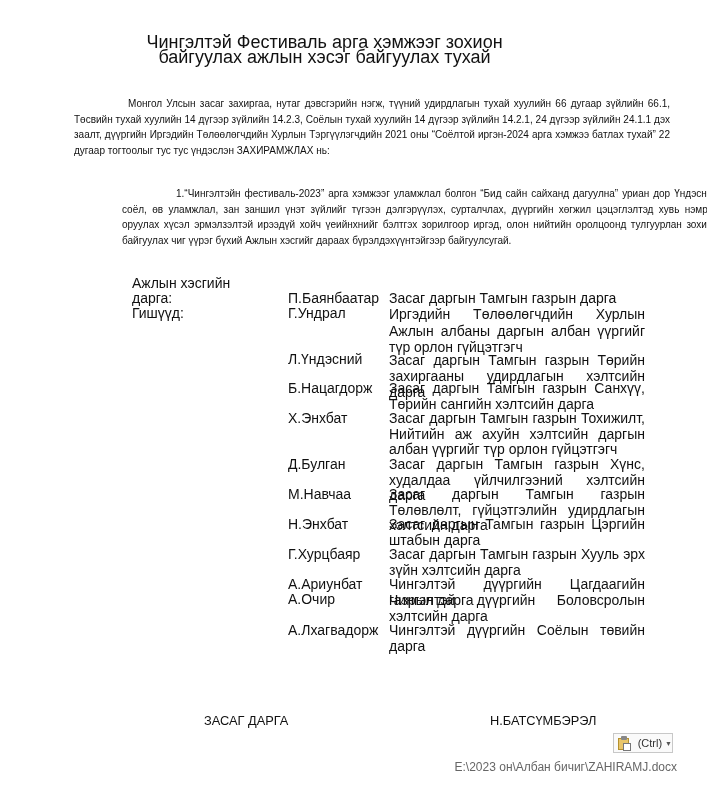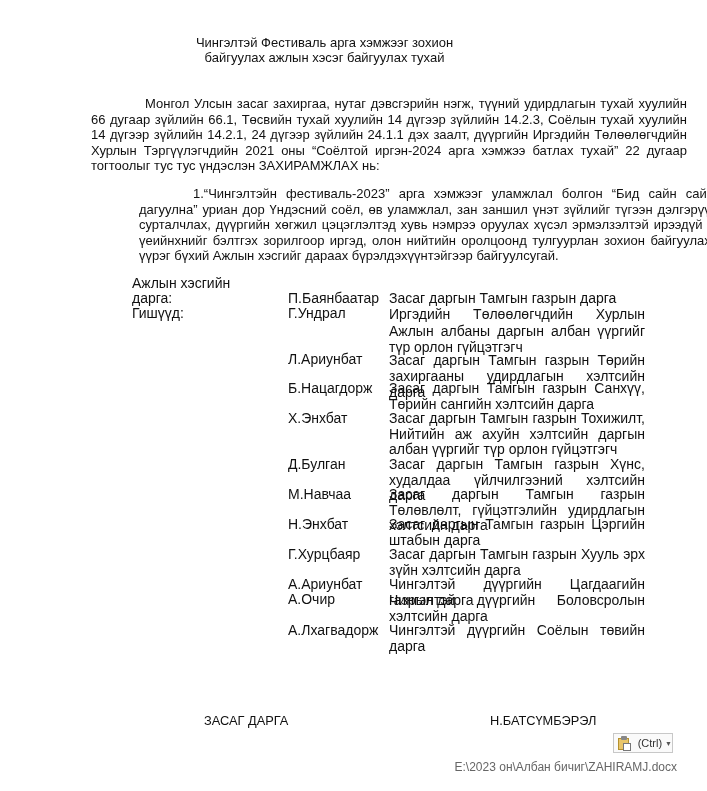--- a/index.html
+++ b/index.html
@@ -1,19 +1,19 @@
 <!DOCTYPE html>
 <html><head>
 <meta charset="utf-8">
 <style>
   html, body { margin:0; padding:0; background:#ffffff; }
   body { width:707px; height:791px; position:relative; overflow:hidden;
          font-family:"Liberation Sans", sans-serif; color:#111; font-size:12.6px; }
-  .title { position:absolute; top:35px; left:0; width:649px; text-align:center; line-height:15px; font-size:13px; }
-  .para { position:absolute; left:91px; width:596px; text-align:justify; line-height:15.5px; font-size:13px; }
+  .title { position:absolute; top:35px; left:0; width:649px; text-align:center; line-height:15px; font-size:18px; }
+  .para { position:absolute; left:74px; width:596px; text-align:justify; line-height:15.5px; font-size:10px; }
   .para .indent { display:inline-block; width:54px; }
   #p1 { top:96px; }
   #p2 { top:186px;margin-left:48px; }
   .row { position:absolute; font-size:14px; line-height:15.5px; }
   .c1 { left:132px; }
   .c2 { left:252px;margin-left:36px; }
   .c3 { left:382px; width:256px; text-align:justify;margin-left:7px; }
   .sig { position:absolute; top:713px; font-size:12.8px; }
   .paste { position:absolute; left:613px; top:733px; width:60px; height:20px; border:1px solid #c8c8c8;
            background:#fafafa; display:flex; align-items:center; font-size:11px; color:#333; box-sizing:border-box; }
@@ -40,21 +40,21 @@
 <div class="row c1" style="top:276px">Ажлын хэсгийн</div>
 <div class="row c1" style="top:291px">дарга:</div>
 <div class="row c1" style="top:306px">Гишүүд:</div>
 
 <div class="row c2" style="top:291px">П.Баянбаатар</div>
 <div class="row c3" style="top:291px">Засаг даргын Тамгын газрын дарга</div>
 
 <div class="row c2" style="top:306px">Г.Ундрал</div>
 <div class="row c3" style="top:306px;line-height:16.5px">Иргэдийн Төлөөлөгчдийн Хурлын Ажлын албаны даргын албан үүргийг түр орлон гүйцэтгэгч</div>
 
-<div class="row c2" style="top:352px">Л.Ариунбат</div>
+<div class="row c2" style="top:352px">Л.Үндэсний</div>
 <div class="row c3" style="top:352px;line-height:16px">Засаг даргын Тамгын газрын Төрийн захиргааны удирдлагын хэлтсийн дарга</div>
 
 <div class="row c2" style="top:381px">Б.Нацагдорж</div>
 <div class="row c3" style="top:381px">Засаг даргын Тамгын газрын Санхүү, Төрийн сангийн хэлтсийн дарга</div>
 
 <div class="row c2" style="top:411px">Х.Энхбат</div>
 <div class="row c3" style="top:411px">Засаг даргын Тамгын газрын Тохижилт, Нийтийн аж ахуйн хэлтсийн даргын албан үүргийг түр орлон гүйцэтгэгч</div>
 
 <div class="row c2" style="top:457px">Д.Булган</div>
 <div class="row c3" style="top:457px">Засаг даргын Тамгын газрын Хүнс, худалдаа үйлчилгээний хэлтсийн дарга</div>

